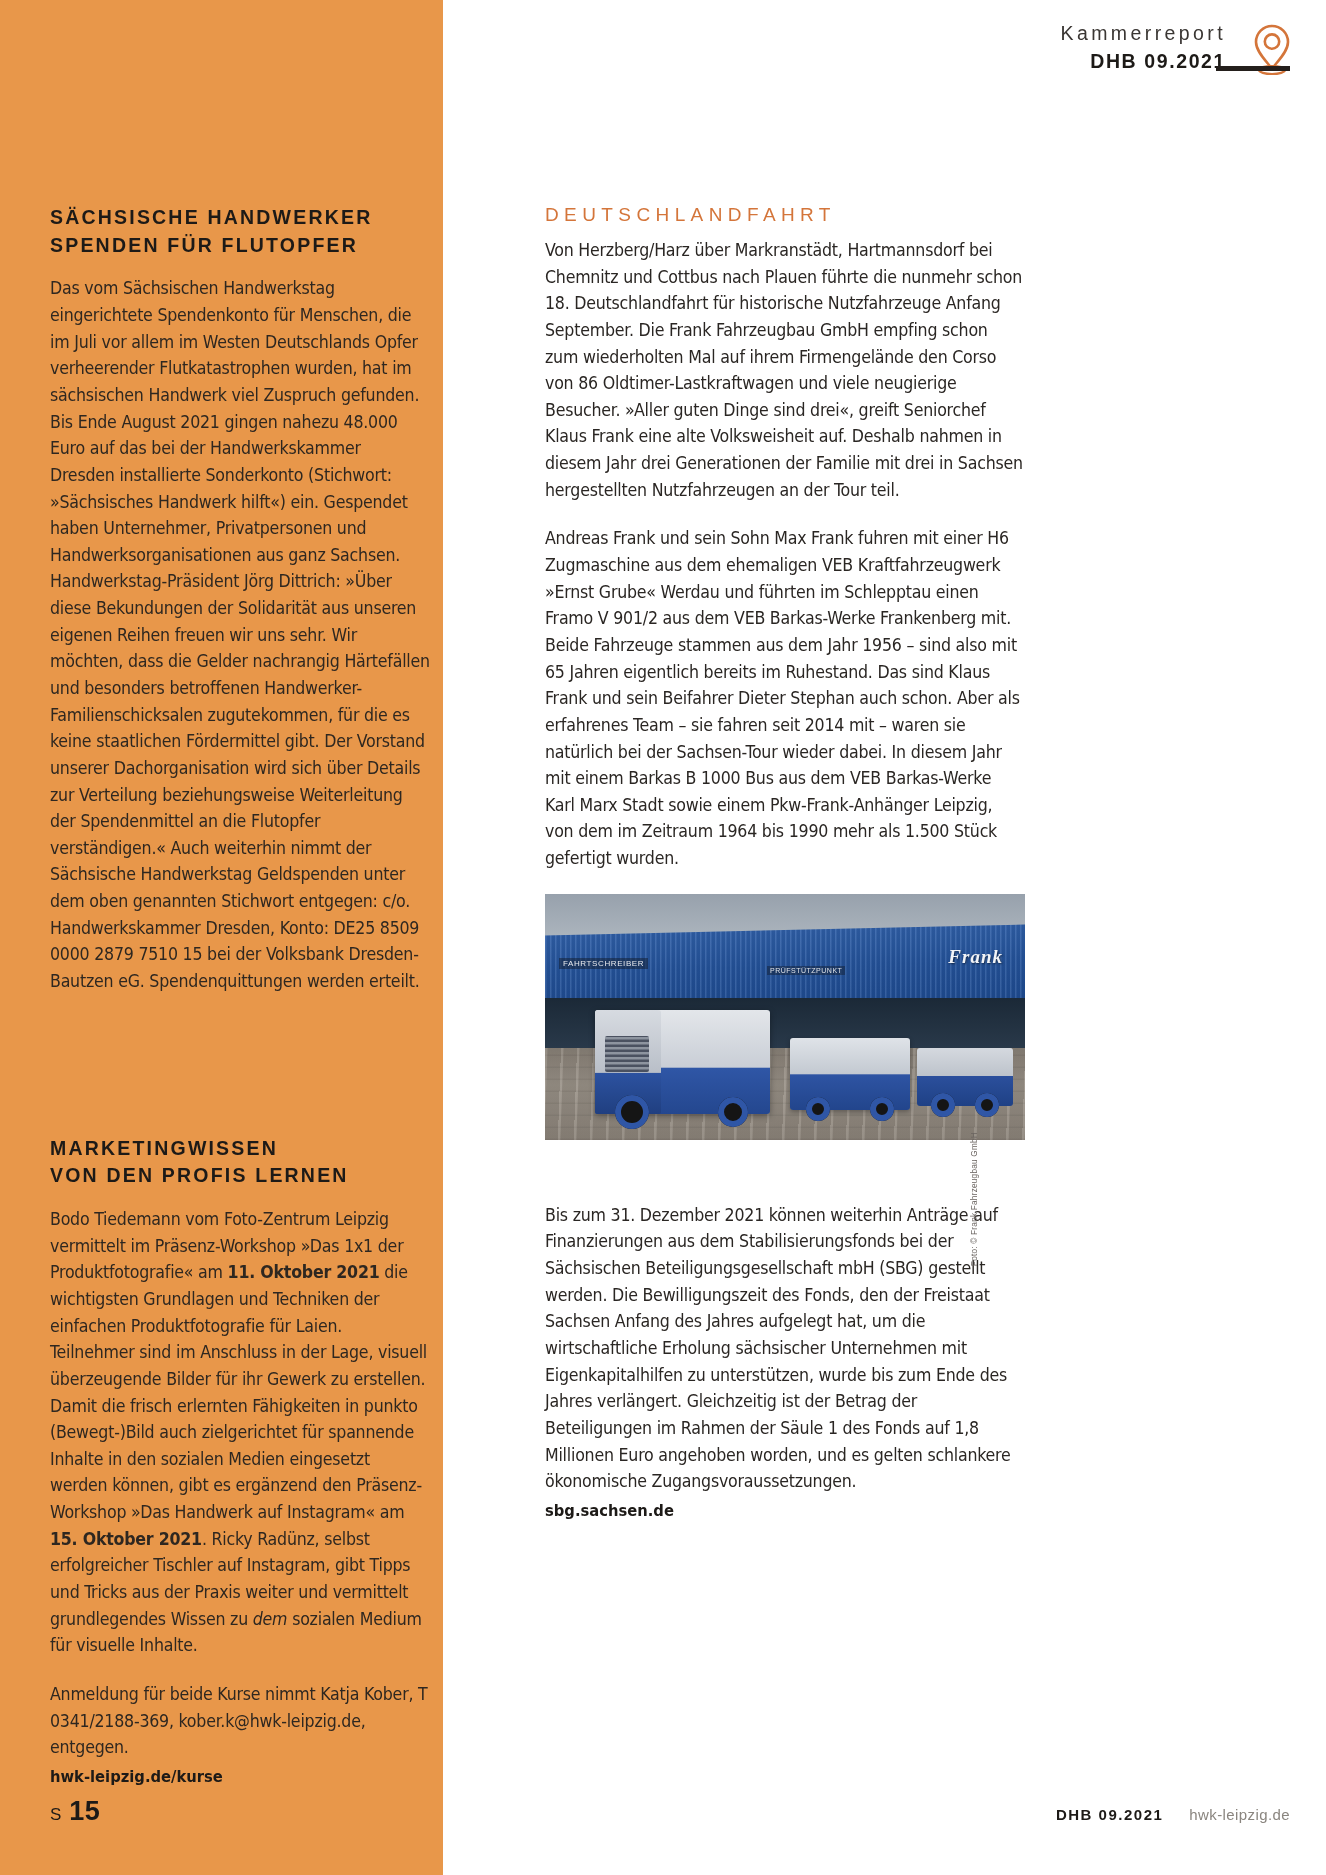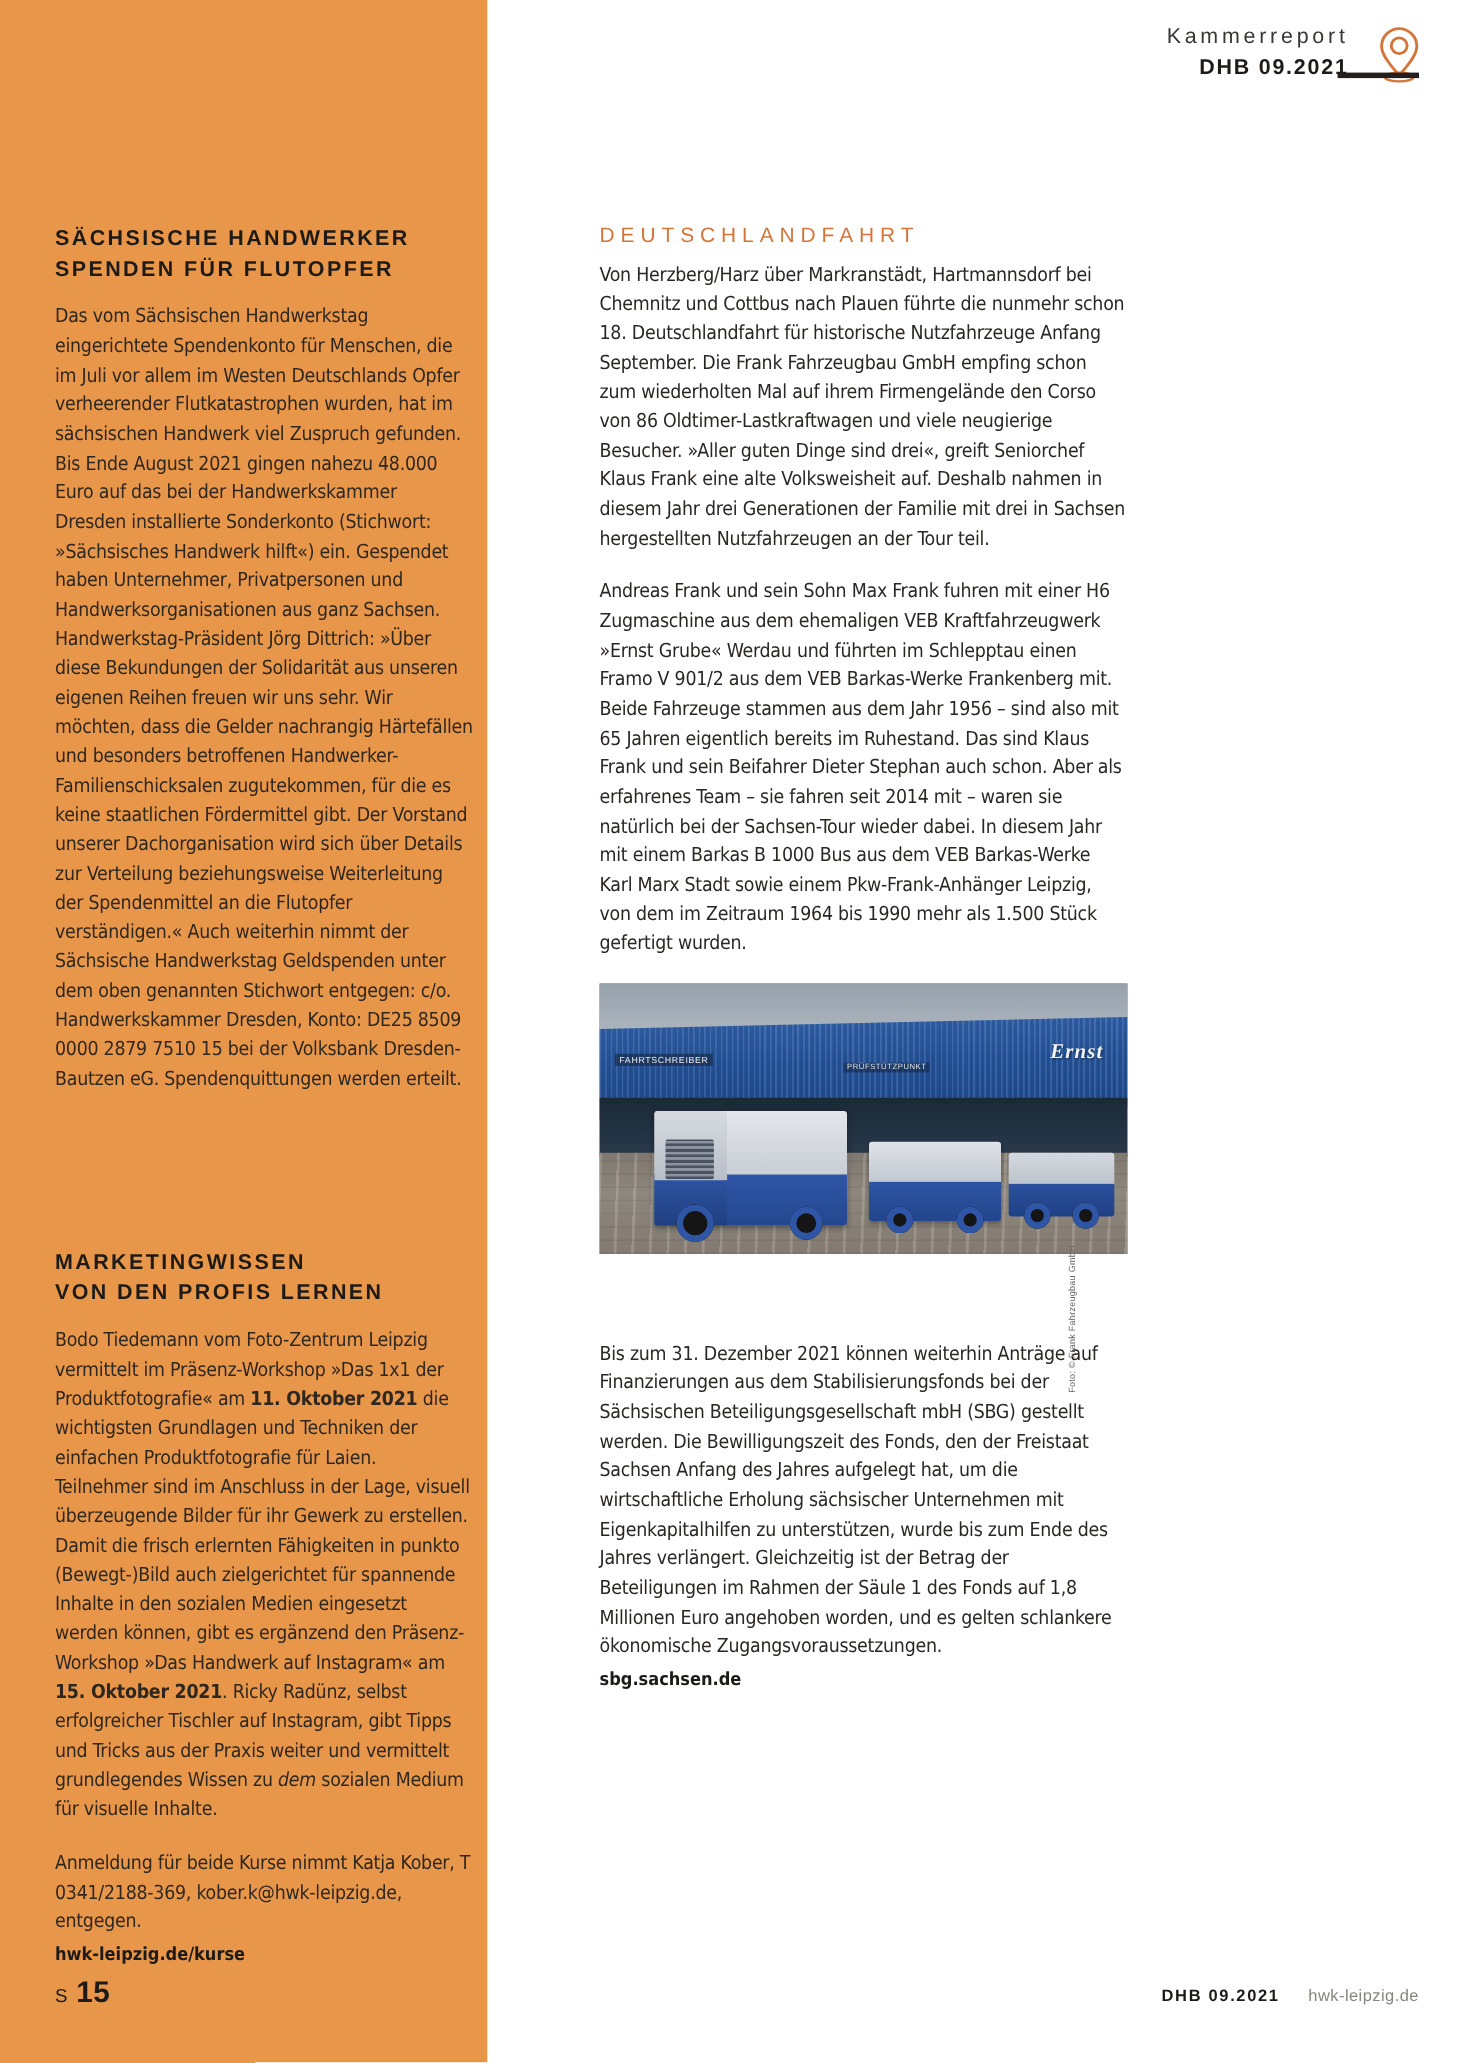--- a/index.html
+++ b/index.html
@@ -119,21 +119,21 @@
     display:block;
     margin-top:4px;
   }
 
   .spacer-block { height:118px; }
   .spacer-small { height:26px; }
 
   
   .photo-wrap {
     position:relative;
-    margin:10px 0 16px 0;
+    margin:10px 0 0 0;
     width:408px;
   }
   .photo {
     width:480px; height:246px;
     position:relative;
     overflow:hidden;
     background:#6e7884;
   }
   .sky {
     position:absolute; left:0; top:0;
@@ -322,21 +322,21 @@
         <div class="sky"></div>
         <div class="hall">
           <div class="hall-stripes"></div>
         </div>
         <div class="hall-dark"></div>
         <div class="ground">
           <div class="ground-pave"></div>
         </div>
         <div class="sign">FAHRTSCHREIBER</div>
         <div class="sign2">PRÜFSTÜTZPUNKT</div>
-        <div class="frank-logo">Ernst</div>
+        <div class="frank-logo">Frank</div>
         <div class="truck3">
           <div class="wheel" style="left:14px;"></div>
           <div class="wheel" style="right:14px;"></div>
         </div>
         <div class="truck2">
           <div class="wheel" style="left:16px;"></div>
           <div class="wheel" style="right:16px;"></div>
         </div>
         <div class="truck1">
           <div class="truck1-cab">

